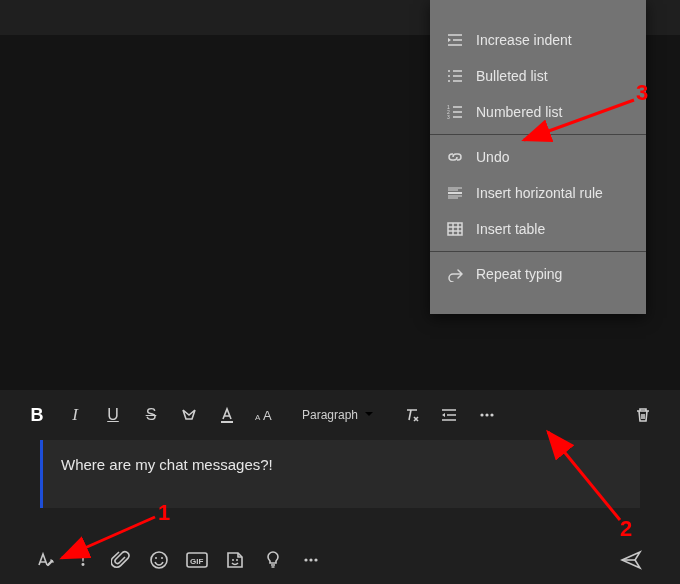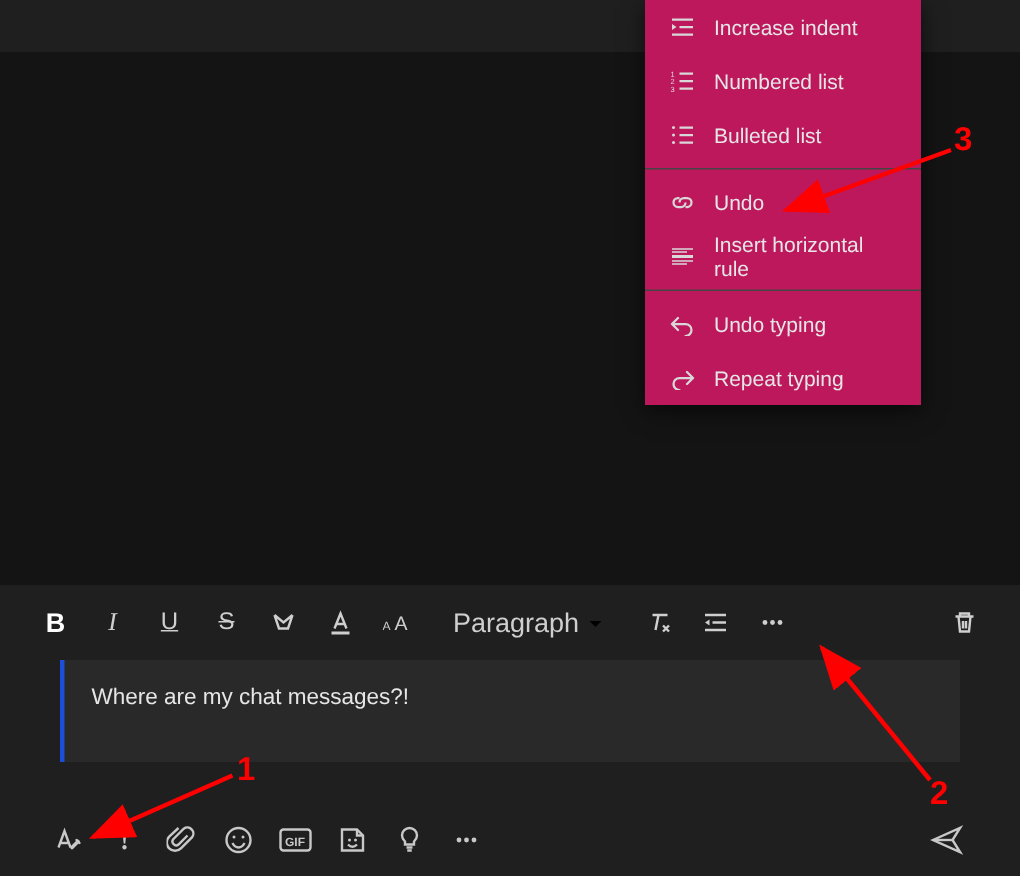--- a/index.html
+++ b/index.html
@@ -13,24 +13,24 @@
     position:relative;
   }
   
   .topbar { position:absolute; left:0; top:0; width:680px; height:35px; background:#1f1f1f; }
   .chat-area {
     position:absolute; left:0; top:35px; width:680px; height:355px;
     background:#141414;
   }
   
   .menu {
-    position:absolute; left:430px; top:0; width:184px;
-    background:#be185d;
+    position:absolute; left:430px; top:0; width:216px;
+    background:#737373;
     box-shadow:0 4px 14px rgba(0,0,0,0.6);
-    padding:0 0;
+    padding:22px 0;
     z-index:30;
   }
   .menu .item {
     display:flex; align-items:center;
     height:36px;
     padding:0 14px;
     font-size:14px;
     color:#e6e6e6;
     cursor:pointer;
   }
@@ -58,21 +58,21 @@
     cursor:pointer;
   }
   .tbtn svg { stroke:#cfcfcf; fill:none; stroke-width:1.6; }
   .bold { font-weight:800; font-size:18px; color:#fff; }
   .italic { font-style:italic; font-family:Georgia,serif; font-size:17px; }
   .under { text-decoration:underline; font-size:16px; }
   .strike { text-decoration:line-through; font-size:16px; }
   .para {
     display:flex; align-items:center;
     height:34px; padding:0 8px;
-    font-size:18px; color:#cfcfcf;
+    font-size:12px; color:#cfcfcf;
     cursor:pointer; border-radius:3px;
     margin:0 8px;
   }
   .input-box {
     margin:0 40px 0 40px;
     height:68px;
     background:#292929;
     border-left:3px solid #1d4ed8;
     padding:16px 18px;
     font-size:15px;
@@ -113,66 +113,67 @@
       <svg width="16" height="16" viewBox="0 0 16 16">
           <path d="M1 3h14M6 8h9M1 13h14"></path>
           <path d="M1 6l3 2-3 2z" fill="#d8d8d8" stroke="none"></path>
         </svg>
     </span>
     <span class="lbl">Increase indent</span>
   </div>
   <div class="item">
     <span class="mi">
       <svg width="16" height="16" viewBox="0 0 16 16">
+          <circle cx="2" cy="3" r="1" fill="#d8d8d8" stroke="none"></circle>
+          <circle cx="2" cy="8" r="1" fill="#d8d8d8" stroke="none"></circle>
+          <circle cx="2" cy="13" r="1" fill="#d8d8d8" stroke="none"></circle>
+          <path d="M6 3h9M6 8h9M6 13h9"></path>
+        </svg>
+    </span>
+    <span class="lbl">Bulleted list</span>
+  </div>
+  <div class="item">
+    <span class="mi">
+      <svg width="16" height="16" viewBox="0 0 16 16">
           <path d="M6 3h9M6 8h9M6 13h9"></path>
           <text x="0" y="5" font-size="5" fill="#d8d8d8" stroke="none">1</text>
           <text x="0" y="10" font-size="5" fill="#d8d8d8" stroke="none">2</text>
           <text x="0" y="15" font-size="5" fill="#d8d8d8" stroke="none">3</text>
         </svg>
     </span>
     <span class="lbl">Numbered list</span>
   </div>
-  <div class="item">
-    <span class="mi">
-      <svg width="16" height="16" viewBox="0 0 16 16">
-          <circle cx="2" cy="3" r="1" fill="#d8d8d8" stroke="none"></circle>
-          <circle cx="2" cy="8" r="1" fill="#d8d8d8" stroke="none"></circle>
-          <circle cx="2" cy="13" r="1" fill="#d8d8d8" stroke="none"></circle>
-          <path d="M6 3h9M6 8h9M6 13h9"></path>
-        </svg>
-    </span>
-    <span class="lbl">Bulleted list</span>
-  </div>
   <div class="sep"></div>
   <div class="item">
     <span class="mi">
       <svg width="16" height="16" viewBox="0 0 16 16">
           <path d="M6 8a3 3 0 0 1 3-3h2a3 3 0 0 1 0 6h-1M10 8a3 3 0 0 1-3 3H5a3 3 0 0 1 0-6h1"></path>
         </svg>
     </span>
     <span class="lbl">Undo</span>
   </div>
   <div class="item">
     <span class="mi">
       <svg width="16" height="16" viewBox="0 0 16 16">
           <path d="M1 3h14M1 5h10M1 11h14M1 13h10" stroke-width="1"></path>
           <path d="M1 8h14" stroke-width="2"></path>
         </svg>
     </span>
     <span class="lbl">Insert horizontal rule</span>
   </div>
+  <div class="item">
+    <span class="mi">
+      <svg width="16" height="16" viewBox="0 0 16 16">
+          <rect x="1" y="2" width="14" height="12"></rect>
+          <path d="M1 6h14M1 10h14M6 2v12M11 2v12"></path>
+        </svg>
+    </span>
+    <span class="lbl">Insert table</span>
+  </div>
   <div class="sep"></div>
-  <div class="item">
-    <span class="mi">
-      <svg width="16" height="16" viewBox="0 0 16 16">
-          <path d="M5 4L1 8l4 4M1 8h9a4 4 0 0 1 0 8" stroke-linecap="round"></path>
-        </svg>
-    </span>
-    <span class="lbl">Undo typing</span>
-  </div>
   <div class="item">
     <span class="mi">
       <svg width="16" height="16" viewBox="0 0 16 16">
           <path d="M11 4l4 4-4 4M15 8H6a4 4 0 0 0 0 8" stroke-linecap="round"></path>
         </svg>
     </span>
     <span class="lbl">Repeat typing</span>
   </div>
 </div>
 

